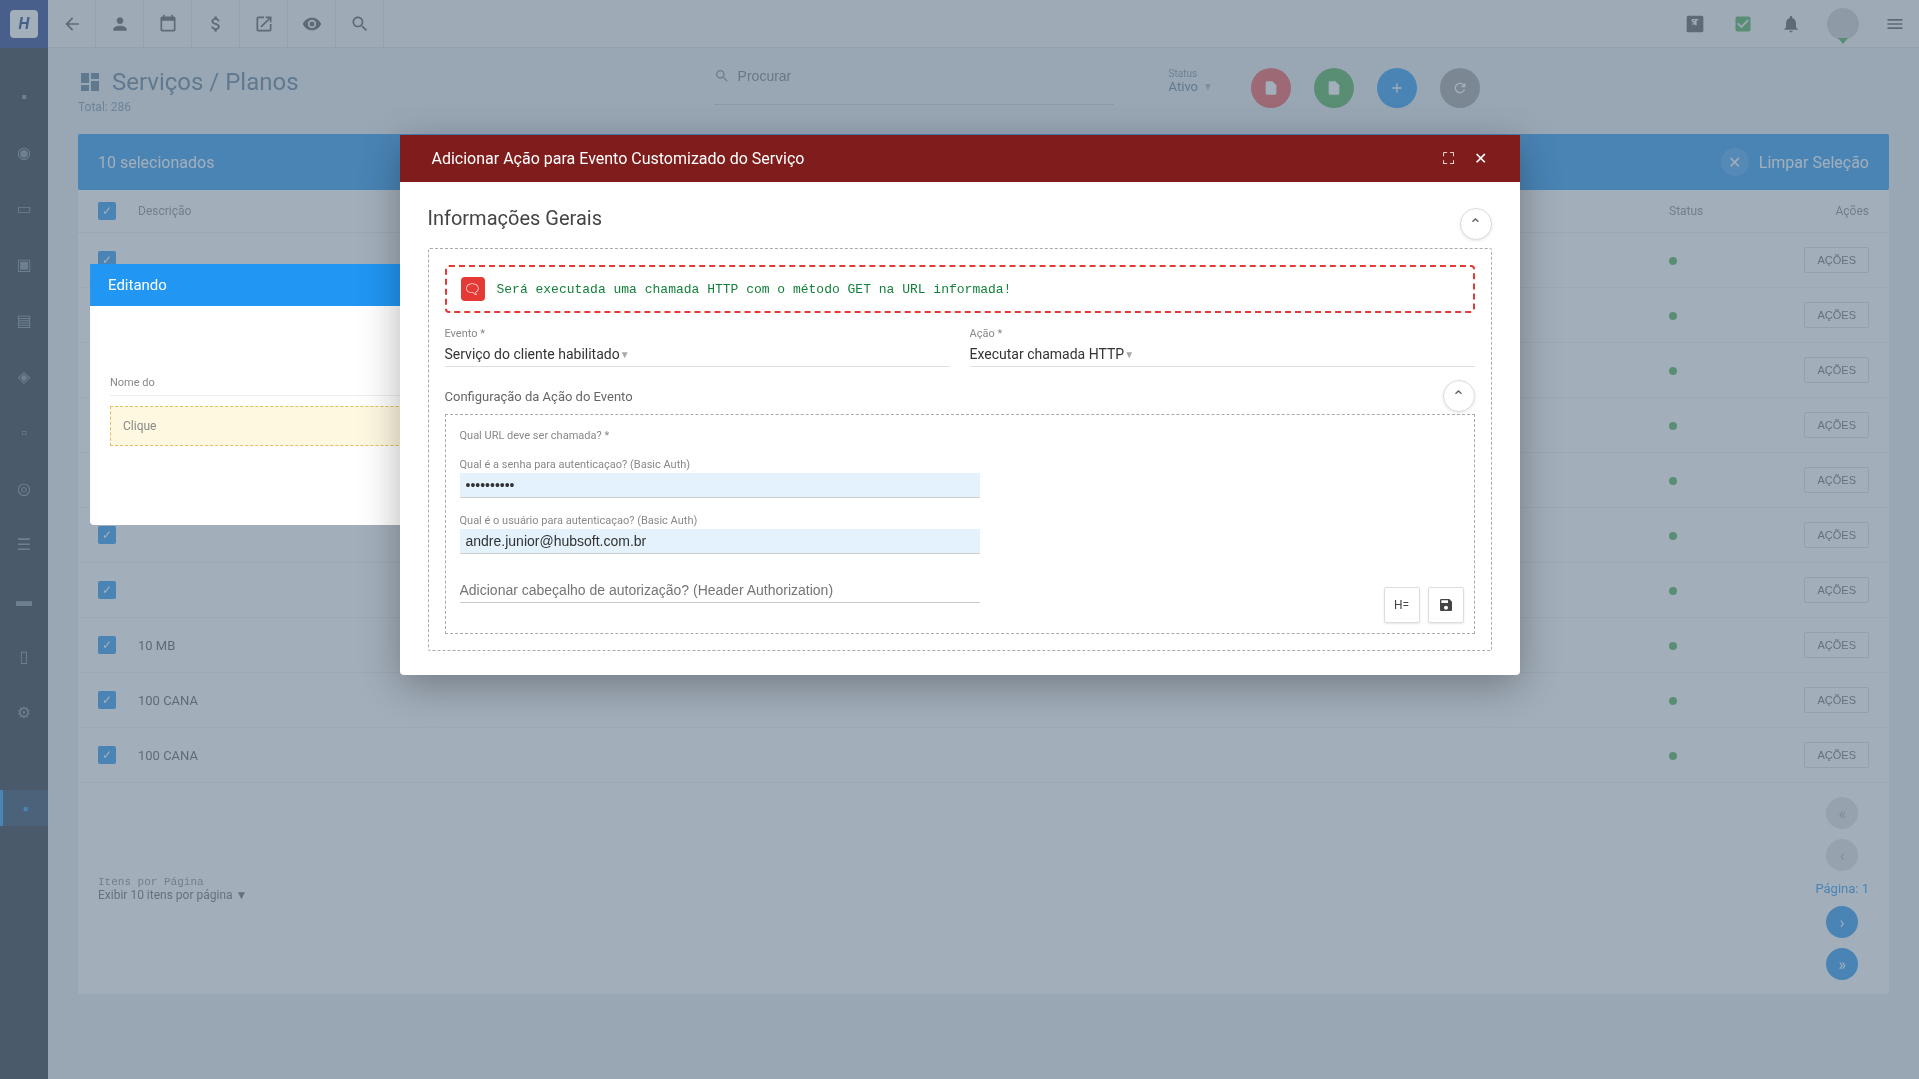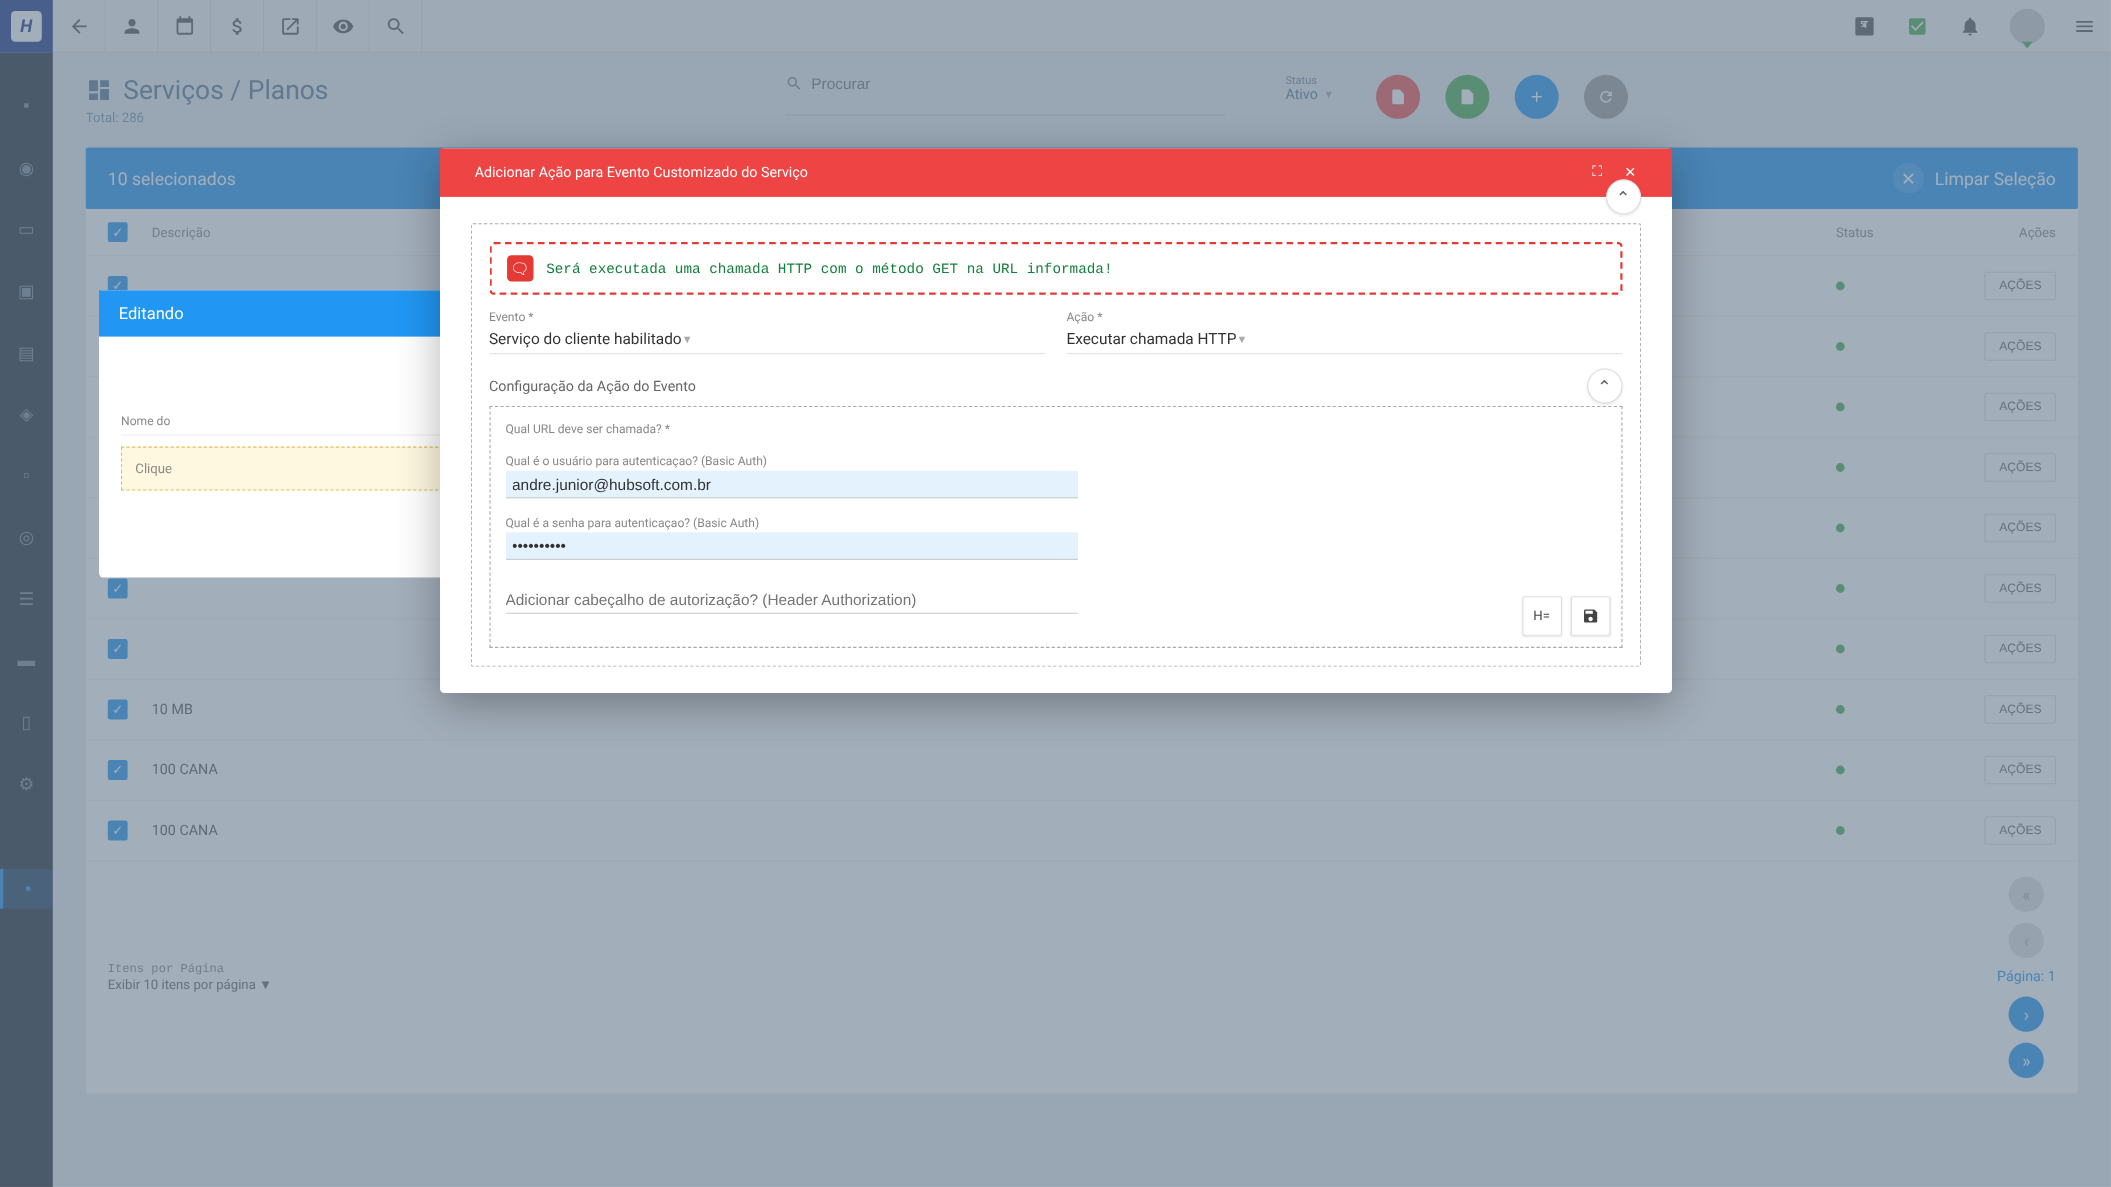--- a/index.html
+++ b/index.html
@@ -74,21 +74,21 @@
     .dialog2-header { background: #2196f3; color: #fff; padding: 12px 18px; display: flex; justify-content: space-between; align-items: center; font-size: 15px; }
     .dialog2-body { padding: 20px; }
     .dialog2-footer { display: flex; justify-content: flex-end; padding: 12px 18px; gap: 10px; }
     .btn-primary { background: #2196f3; color: #fff; border: none; padding: 10px 18px; border-radius: 2px; font-size: 13px; cursor: pointer; }
     .btn-outline { background: #fff; color: #555; border: 1px solid #ddd; padding: 10px 18px; border-radius: 2px; font-size: 13px; cursor: pointer; }
     .placeholder-row { background: #fff8e1; border: 1px dashed #e0c060; padding: 12px; margin-top: 10px; font-size: 12px; color: #888; }
     .d2-label { font-size: 11px; color: #888; }
     
     
     .dialog { position: absolute; top: 135px; left: 50%; transform: translateX(-50%); width: 1120px; background: #fff; z-index: 200; border-radius: 4px; box-shadow: 0 10px 40px rgba(0,0,0,0.3); }
-    .dialog-header { background: #ef4444; color: #fff; padding: 14px 32px; display: flex; justify-content: space-between; align-items: center; font-size: 13px; }
+    .dialog-header { background: #7f1d1d; color: #fff; padding: 14px 32px; display: flex; justify-content: space-between; align-items: center; font-size: 16px; }
     .dialog-header-icons { display: flex; gap: 20px; }
     .dialog-body { padding: 24px 28px; }
     .section-title { font-size: 20px; color: #444; margin-bottom: 18px; }
     .collapse-btn { width: 32px; height: 32px; border-radius: 50%; background: #fff; border: 1px solid #ddd; display: flex; align-items: center; justify-content: center; box-shadow: 0 1px 3px rgba(0,0,0,0.1); float: right; margin-top: -40px; color: #666; }
     .section-box { border: 1px dashed #aaa; padding: 16px; border-radius: 2px; }
     .warning-box { border: 2px dashed #e53935; padding: 10px 14px; display: flex; align-items: center; gap: 12px; margin-bottom: 14px; border-radius: 4px; }
     .warning-icon { width: 24px; height: 24px; background: #e53935; border-radius: 4px; display: flex; align-items: center; justify-content: center; color: #fff; font-size: 14px; }
     .warning-text { font-family: 'Courier New', monospace; font-size: 13px; color: #15803d; }
     .form-row { display: flex; gap: 20px; }
     .form-group { flex: 1; display: flex; flex-direction: column; margin-bottom: 6px; }
@@ -404,20 +404,21 @@
 
 <div class="dialog">
   <div class="dialog-header">
     <span>Adicionar Ação para Evento Customizado do Serviço</span>
     <div class="dialog-header-icons">
       <span style="cursor:pointer">⛶</span>
       <span style="cursor:pointer">✕</span>
     </div>
   </div>
   <div class="dialog-body">
+    <div class="section-title">Informações Gerais</div>
     <div class="collapse-btn">⌃</div>
 
     <div class="section-box">
       <div class="warning-box">
         <div class="warning-icon">🗨</div>
         <span class="warning-text">Será executada uma chamada HTTP com o método GET na URL informada!</span>
       </div>
 
       <div class="form-row">
         <div class="form-group">
@@ -439,26 +440,26 @@
       <div style="position:relative">
         <div class="subsection-title">Configuração da Ação do Evento</div>
         <div class="collapse-btn" style="margin-top:-34px">⌃</div>
       </div>
 
       <div class="inner-box">
         <div class="input-group">
           <span class="input-label">Qual URL deve ser chamada? *</span>
         </div>
         <div class="input-group">
+          <span class="input-label">Qual é a senha para autenticaçao? (Basic Auth)</span>
+          <input class="input-field filled" type="text" value="••••••••••" style="">
+        </div>
+        <div class="input-group">
           <span class="input-label">Qual é o usuário para autenticaçao? (Basic Auth)</span>
           <input class="input-field filled" value="andre.junior@hubsoft.com.br" style="">
-        </div>
-        <div class="input-group">
-          <span class="input-label">Qual é a senha para autenticaçao? (Basic Auth)</span>
-          <input class="input-field filled" type="text" value="••••••••••" style="">
         </div>
         <div class="input-group" style="margin-top:24px">
           <input class="input-field" style="color: rgb(153, 153, 153);" placeholder="Adicionar cabeçalho de autorização? (Header Authorization)">
         </div>
         <div class="bottom-icons">
           <div class="icon-btn-sm">H=</div>
           <div class="icon-btn-sm">
               <svg viewBox="0 0 24 24" style="fill:#444">
                 <path d="M17 3H5c-1.1 0-2 .9-2 2v14c0 1.1.9 2 2 2h14c1.1 0 2-.9 2-2V7l-4-4zm-5 16c-1.66 0-3-1.34-3-3s1.34-3 3-3 3 1.34 3 3-1.34 3-3 3zm3-10H5V5h10v4z"></path>
               </svg>

